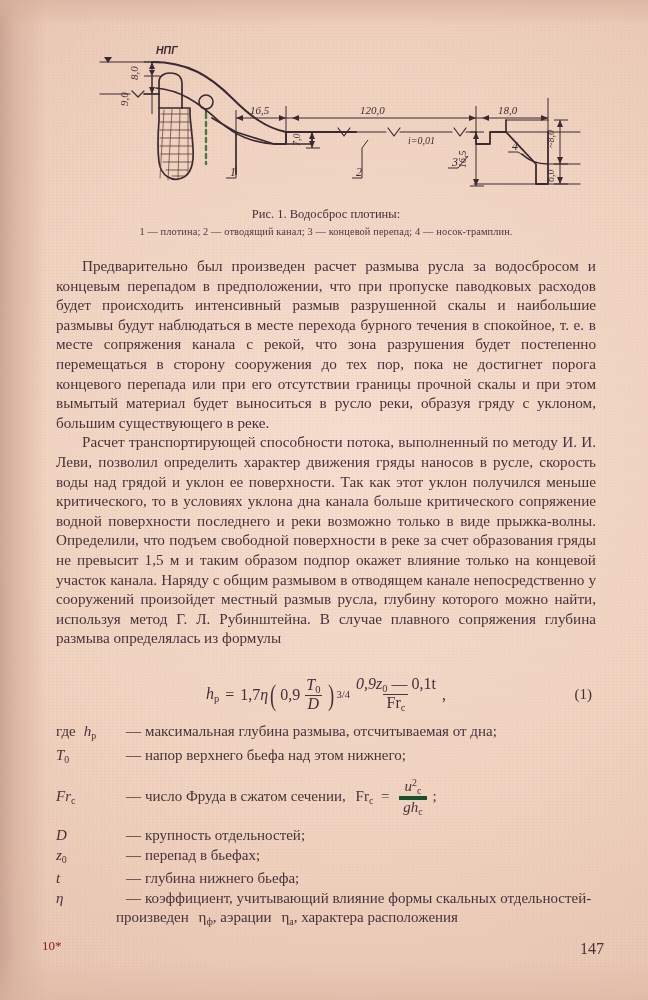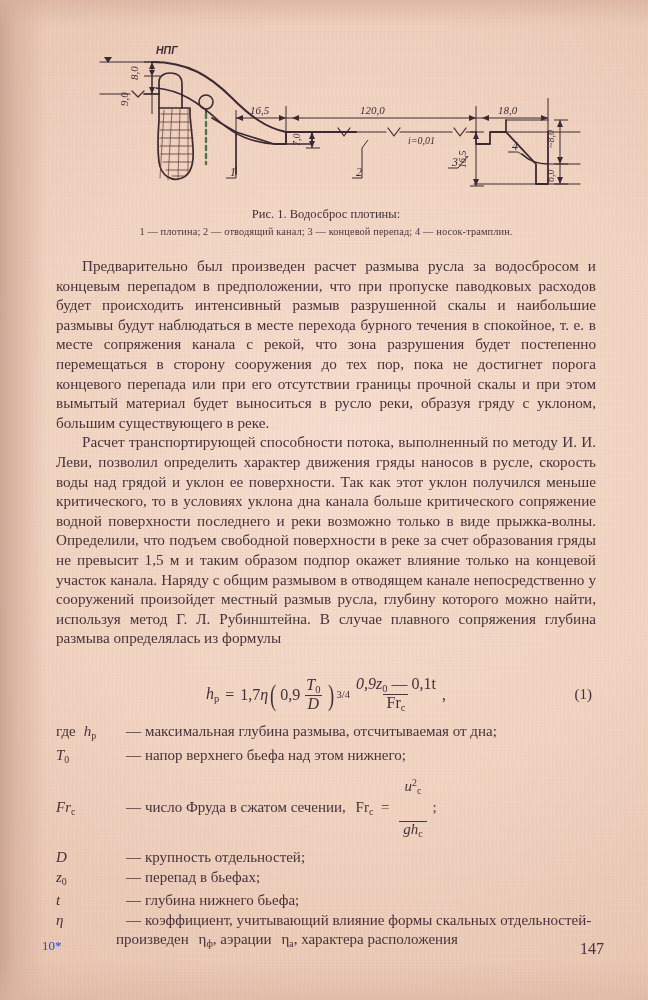--- a/index.html
+++ b/index.html
@@ -92,24 +92,24 @@
     display:inline-block;text-align:left;font-style:italic;
     white-space:nowrap;flex:0 0 auto;
   }
   .defrow .dash{padding:0 4px;flex:0 0 auto;}
   .defrow .txt{flex:1 1 auto;}
   .indent-2{padding-left:60px;}
   .roman{font-style:normal;}
   .fr-frac{display:inline-flex;flex-direction:column;align-items:center;
            vertical-align:middle;margin:0 2px;font-style:italic;}
   .fr-frac .n{padding:0 4px;line-height:1.0;}
-  .fr-frac .d{padding:0 4px;line-height:1.0;border-top:1px solid #14532d;margin-top:25px;}
-
-  
-  .folio-left{position:absolute;left:42px;bottom:46px;font-size:13px;color:#1d4ed8;}
+  .fr-frac .d{padding:0 4px;line-height:1.0;border-top:4px solid #14532d;}
+
+  
+  .folio-left{position:absolute;left:42px;bottom:46px;font-size:13px;color:#7f1d1d;}
   .folio-right{position:absolute;right:44px;bottom:42px;font-size:16px;color:#46323b;}
 
   
   .dimtext{font-family:"Liberation Serif",serif;font-style:italic;font-size:11px;fill:#3d2b34;}
   .dimtext-sm{font-family:"Liberation Serif",serif;font-style:italic;font-size:10px;fill:#3d2b34;}
   .marker{font-family:"Liberation Serif",serif;font-style:italic;font-size:12px;fill:#3d2b34;}
   .lbl{font-family:"Liberation Sans",sans-serif;font-style:italic;font-weight:bold;font-size:10.5px;fill:#3d2b34;}
 </style>
 </head>
 <body>

